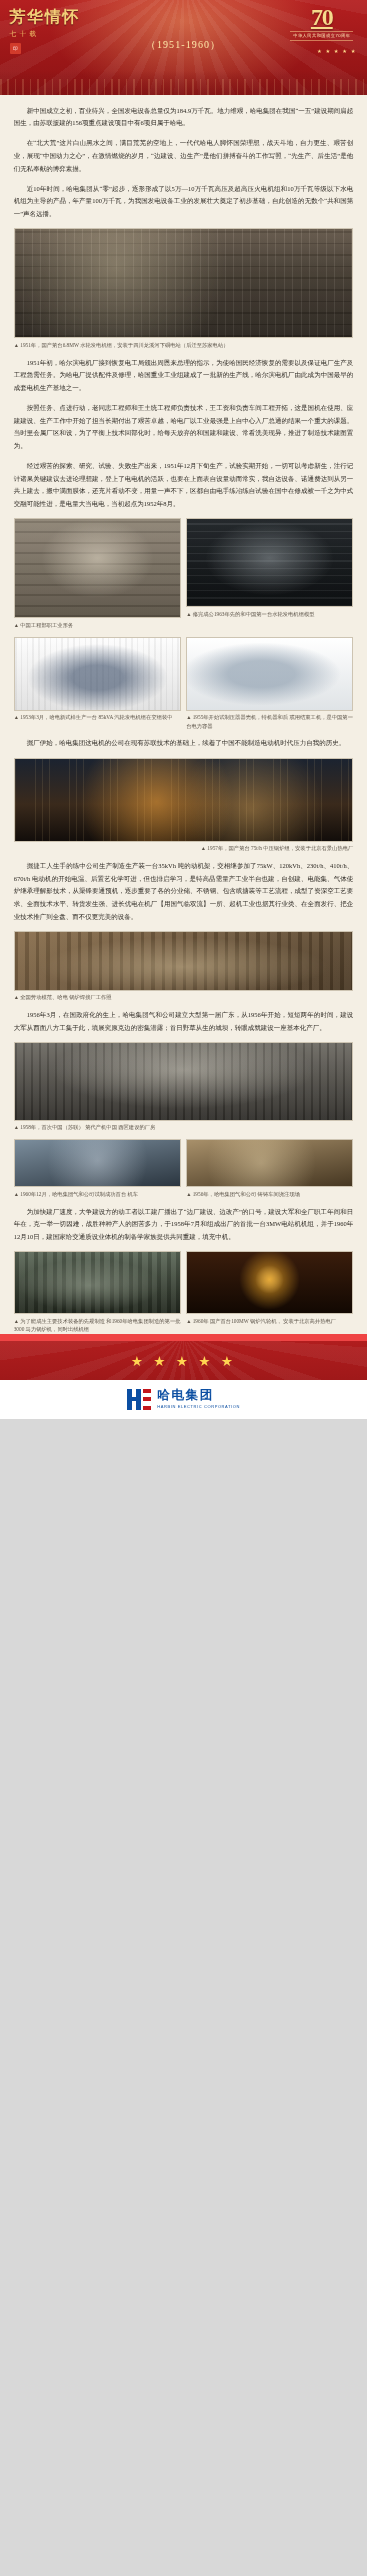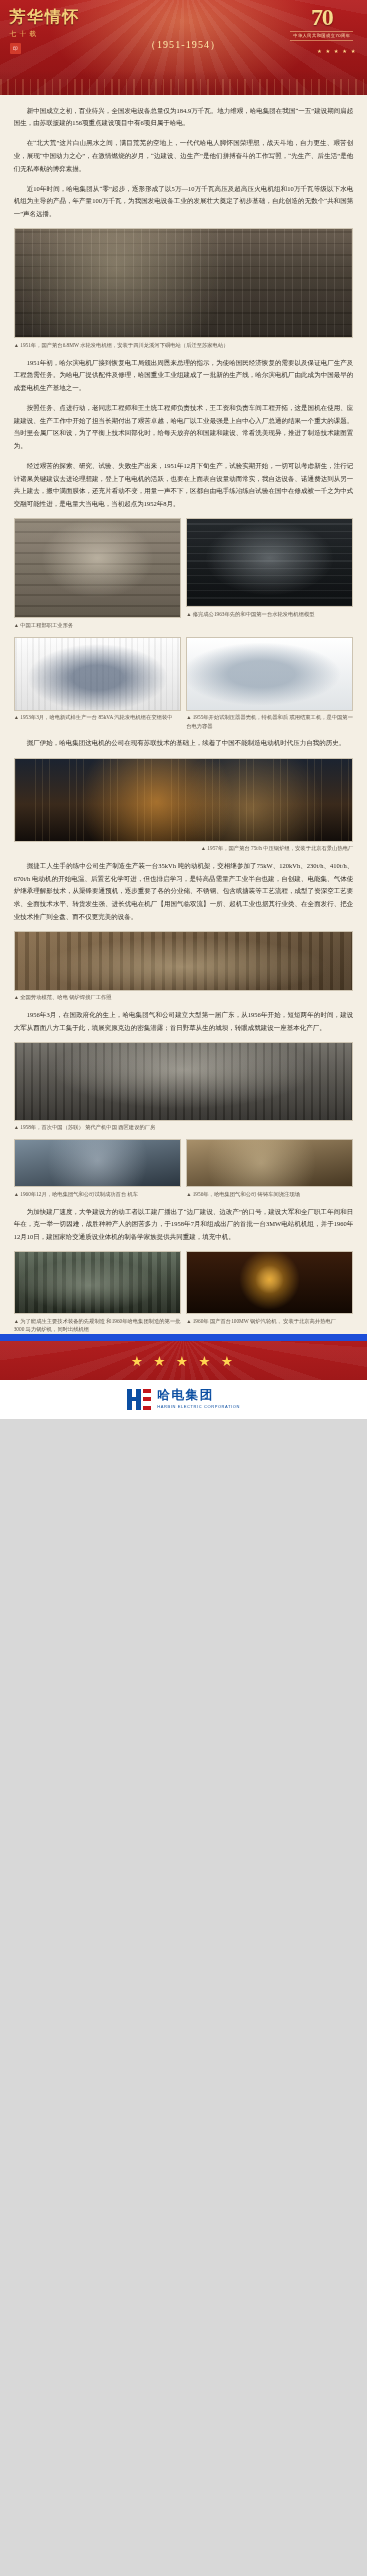--- a/index.html
+++ b/index.html
@@ -4,21 +4,21 @@
 <style>
   * { box-sizing: border-box; margin: 0; padding: 0; }
   body {
     font-family: "Liberation Sans", sans-serif;
     background: #d8d8d8;
     display: flex;
     justify-content: center;
   }
   .page {
     width: 368px;
-    background: #1d4ed8;
+    background: #ef4444;
     position: relative;
     overflow: hidden;
   }
 
   
   .header {
     position: relative;
     height: 95px;
     background: linear-gradient(180deg,#b41f20 0%, #9d1718 55%, #8d1314 100%);
     overflow: hidden;
@@ -55,20 +55,21 @@
     text-align:center; line-height:11.6px;
   }
   .badge70 {
     position:absolute; right: 13.7px; top: 5.3px; width: 63px; text-align:center;
   }
   .badge70 .num {
     font-family:"Liberation Serif", serif;
     font-size: 24px; font-weight: bold; color:#f6d98c; line-height:1;
     letter-spacing:-1.1px;
     text-shadow: 0 1.1px 1.6px rgba(0,0,0,.4);
+    text-decoration: underline;
   }
   .badge70 .ribbon {
     margin-top:2.1px; font-size:4.2px; color:#ffe7b5; letter-spacing:0.5px;
     border-top:0.5px solid rgba(255,220,150,.5);
     border-bottom:0.5px solid rgba(255,220,150,.5);
     padding:1.1px 0;
   }
   .hdr-stars {
     position:absolute; right:10.5px; top:48px; font-size:5.3px; color:#ffd98b; letter-spacing:1.1px;
   }
@@ -245,21 +246,21 @@
       <div class="calli-seal">印</div>
     </div>
 
     <div class="badge70">
       <div class="num">70</div>
       <div class="ribbon">中华人民共和国成立70周年</div>
     </div>
     <div class="hdr-stars">★ ★ ★ ★ ★</div>
 
     <div class="title-block">
-      <div class="title-sub">（1951-1954）</div>
+      <div class="title-sub">（1951-1960）</div>
     </div>
 
     <div class="hdr-skyline"></div>
   </div>
 
   <div class="body">
 
     <p class="para">新中国成立之初，百业待兴，全国发电设备总量仅为184.9万千瓦。地力维艰，哈电集团在我国“一五”建设期间肩起国生，由苏联援建的156项重点建设项目中有6项归属于哈电。</p>
     <p class="para">在“北大荒”这片白山黑水之间，满目荒芜的空地上，一代代哈电人脚怀国荣理想，战天斗地，自力更生、艰苦创业，展现“中国动力之心”，在激情燃烧的岁月，“边建设、边生产”是他们拼搏奋斗的工作写照，“先生产、后生活”是他们无私奉献的博弈素描。</p>
     <p class="para">近10年时间，哈电集团从“零”起步，逐形形成了以5万—10万千瓦高压及超高压火电机组和10万千瓦等级以下水电机组为主导的产品，年产量100万千瓦，为我国发电设备工业的发展壮大奠定了初步基础，自此创造的无数个“共和国第一”声名远播。</p>

